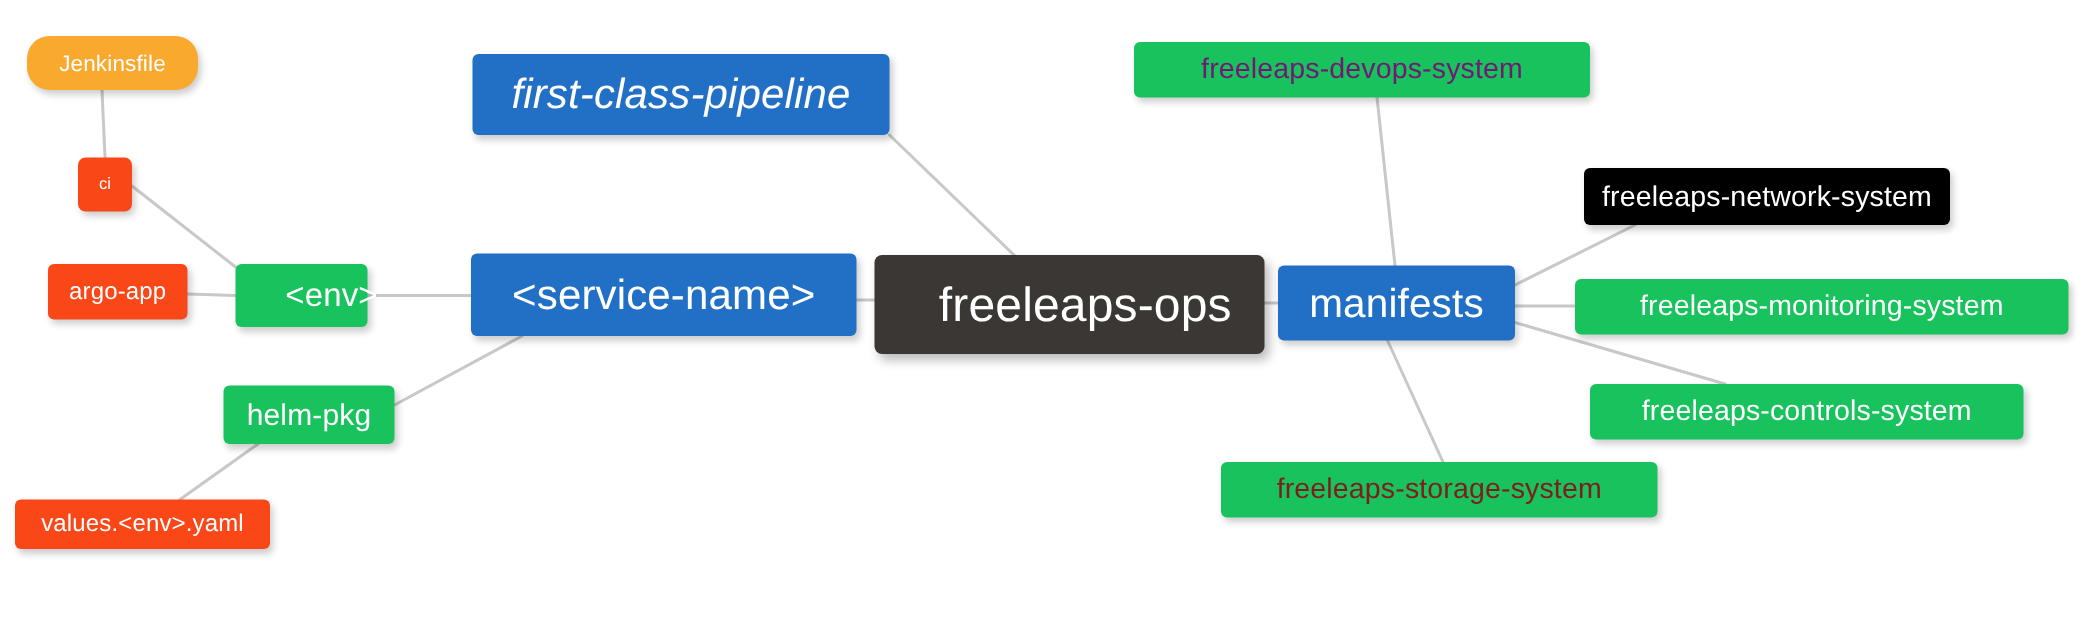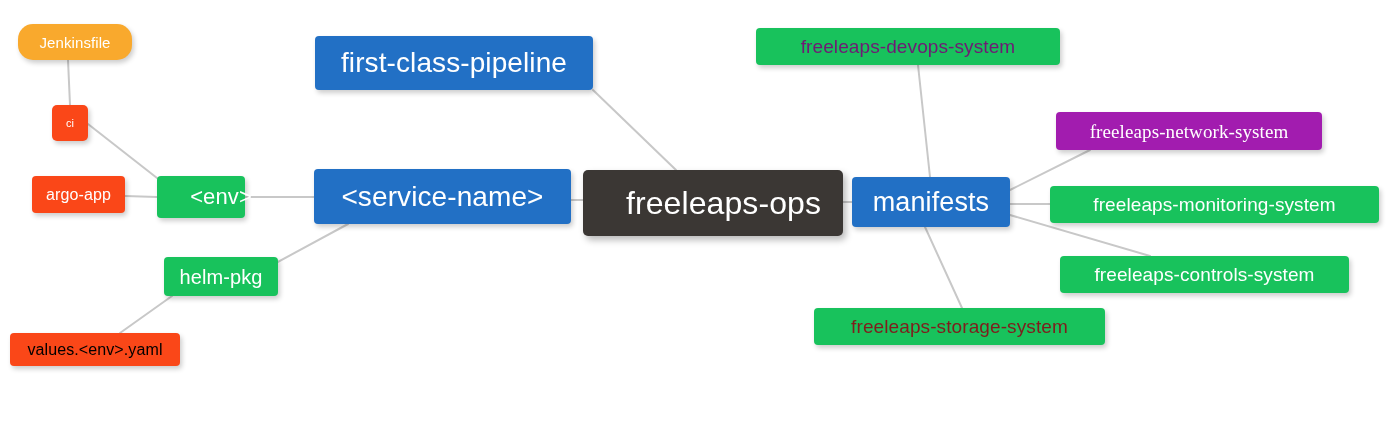--- a/index.html
+++ b/index.html
@@ -79,44 +79,44 @@
       </div>
       <div class="node" style="left: 32px; top: 176px; width: 93px; height: 37px; background: rgb(250, 71, 24); font-size: 16px; color: rgb(255, 255, 255);">
         <span>argo-app</span>
       </div>
       <div class="node" style="left: 157px; top: 176px; width: 88px; height: 42px; background: rgb(24, 194, 92); font-size: 22px; color: rgb(255, 255, 255); padding-left: 40px;">
         <span>&lt;env&gt;</span>
       </div>
       <div class="node" style="left: 314px; top: 169px; width: 257px; height: 55px; background: rgb(34, 112, 197); font-size: 28px; color: rgb(255, 255, 255);">
         <span>&lt;service-name&gt;</span>
       </div>
-      <div class="node" style="left: 315px; top: 36px; width: 278px; height: 54px; background: rgb(34, 112, 197); font-size: 28px; color: rgb(255, 255, 255);">
+      <div class="node" style="left: 315px; top: 36px; width: 278px; height: 54px; background: rgb(34, 112, 197); font-size: 28px; color: rgb(255, 255, 255); font-style: italic;">
         <span>first-class-pipeline</span>
       </div>
       <div class="node root" style="left: 583px; top: 170px; width: 260px; height: 66px; background: rgb(59, 55, 52); font-size: 32px; color: rgb(255, 255, 255); padding-left: 21px;">
         <span>freeleaps-ops</span>
       </div>
       <div class="node" style="left: 852px; top: 177px; width: 158px; height: 50px; background: rgb(34, 112, 197); font-size: 27px; color: rgb(255, 255, 255);">
         <span>manifests</span>
       </div>
       <div class="node" style="left: 756px; top: 28px; width: 304px; height: 37px; background: rgb(24, 194, 92); font-size: 19px; color: #701a75;">
         <span>freeleaps-devops-system</span>
       </div>
-      <div class="node" style="left: 1056px; top: 112px; width: 266px; height: 38px; background: #a21caf; font-size: 19px; color: rgb(255, 255, 255); font-family: Liberation Serif, serif;">
+      <div class="node" style="left: 1056px; top: 112px; width: 244px; height: 38px; background: #000000; font-size: 19px; color: rgb(255, 255, 255);">
         <span>freeleaps-network-system</span>
       </div>
       <div class="node" style="left: 1050px; top: 186px; width: 329px; height: 37px; background: rgb(24, 194, 92); font-size: 19px; color: rgb(255, 255, 255);">
         <span>freeleaps-monitoring-system</span>
       </div>
       <div class="node" style="left: 1060px; top: 256px; width: 289px; height: 37px; background: rgb(24, 194, 92); font-size: 19px; color: rgb(255, 255, 255);">
         <span>freeleaps-controls-system</span>
       </div>
       <div class="node" style="left: 814px; top: 308px; width: 291px; height: 37px; background: rgb(24, 194, 92); font-size: 19px; color: #7f1d1d;">
         <span>freeleaps-storage-system</span>
       </div>
-      <div class="node" style="left: 149px; top: 257px; width: 114px; height: 39px; background: rgb(24, 194, 92); font-size: 20px; color: rgb(255, 255, 255); margin-left: 15px;">
+      <div class="node" style="left: 149px; top: 257px; width: 114px; height: 39px; background: rgb(24, 194, 92); font-size: 20px; color: rgb(255, 255, 255);">
         <span>helm-pkg</span>
       </div>
-      <div class="node" style="left: 10px; top: 333px; width: 170px; height: 33px; background: rgb(250, 71, 24); font-size: 16px; color: #000000;">
+      <div class="node" style="left: 10px; top: 333px; width: 170px; height: 33px; background: rgb(250, 71, 24); font-size: 16px; color: #ffffff;">
         <span>values.&lt;env&gt;.yaml</span>
       </div>
     </div>
 </div>
 
 </body></html>

